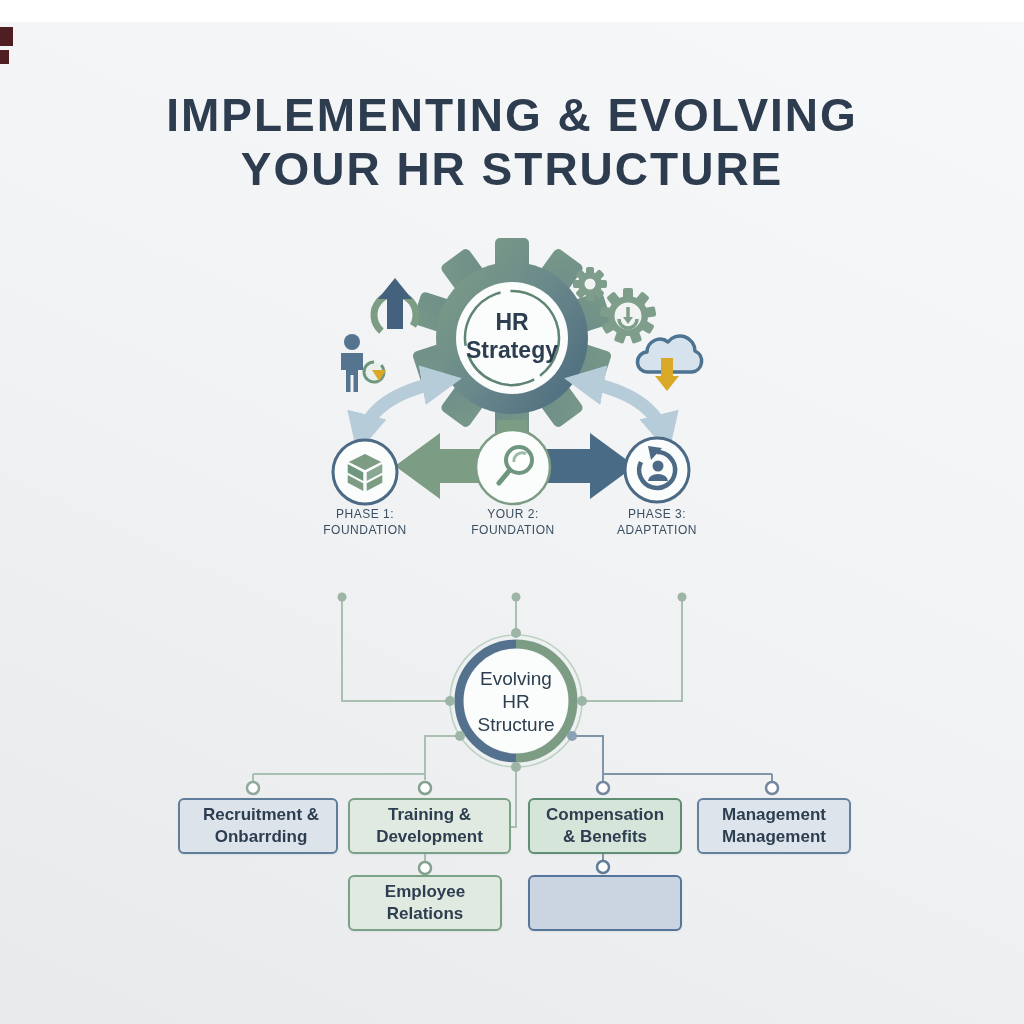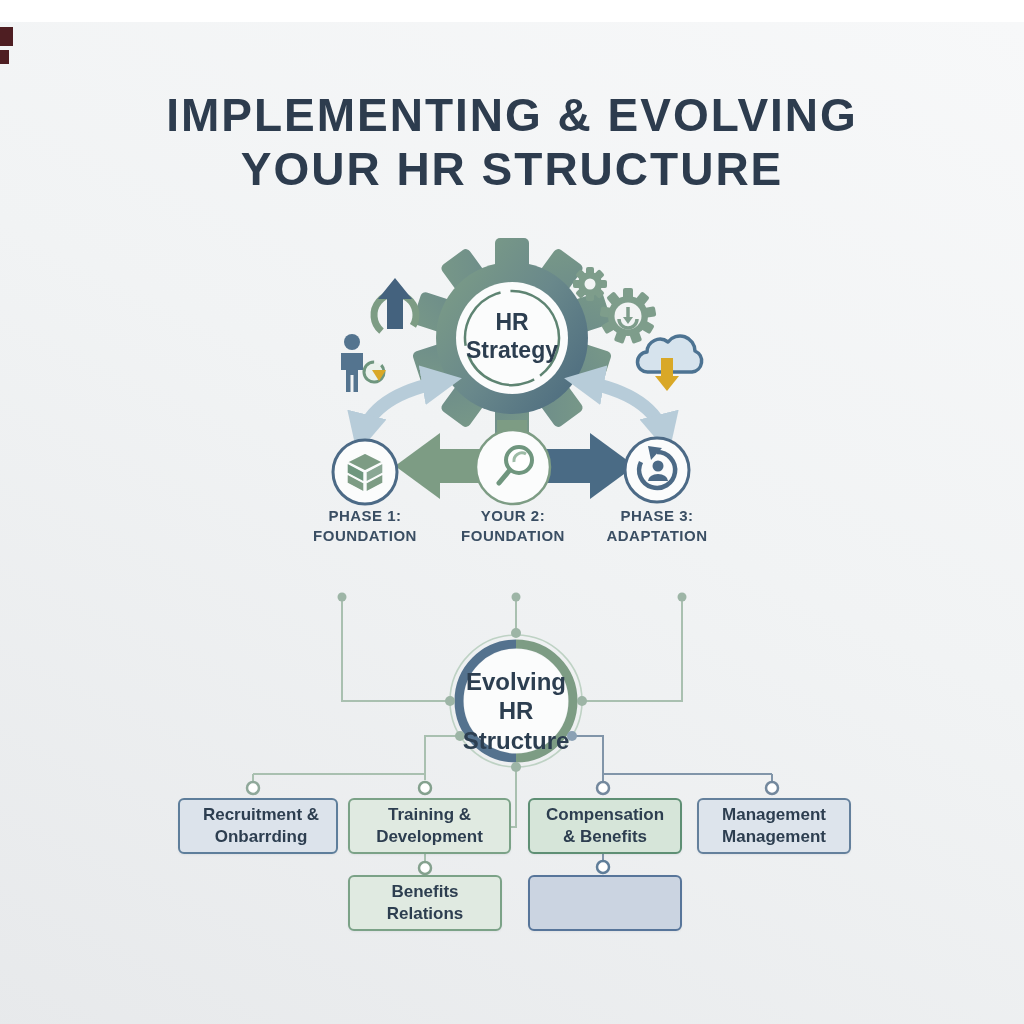--- a/index.html
+++ b/index.html
@@ -21,29 +21,29 @@
   .title .t2{font-size:46px;}
 
   .diagram-svg{position:absolute;left:0;top:0;}
 
   .hub-label{
     position:absolute;left:447px;top:287px;width:130px;text-align:center;
     color:#2c3e50;font-weight:bold;font-size:23px;line-height:1.2;
   }
   .phase-label{
     position:absolute;top:484px;width:170px;text-align:center;
-    color:#3a4e63;font-weight:bold;font-size:15px;letter-spacing:.5px;line-height:1.35;
+    color:#3a4e63;font-weight:normal;font-size:12px;letter-spacing:.5px;line-height:1.35;
   }
   .phase-label.p1{left:280px;}
   .phase-label.p2{left:428px;}
   .phase-label.p3{left:572px;}
 
   .center-node-label{
     position:absolute;left:446px;top:645px;width:140px;text-align:center;
-    color:#2c3e50;font-weight:bold;font-size:24px;line-height:1.22;
+    color:#2c3e50;font-weight:normal;font-size:19px;line-height:1.22;
   }
 
   .dept{
     position:absolute;height:52px;border-radius:6px;border:2.5px solid;
     display:flex;align-items:center;justify-content:center;text-align:center;
     color:#2d3e50;font-weight:bold;font-size:17px;line-height:1.3;
     box-shadow:0 1px 2px rgba(60,80,100,.08);
   }
   .dept.row1{top:776px;}
   .dept.row2{top:853px;}
@@ -267,21 +267,21 @@
   </div>
   <div class="dept row1 b3">
     <div><span>Compensation</span><br>
          <span>&amp; Benefits</span></div>
   </div>
   <div class="dept row1 b4">
     <div><span>Management</span><br>
          <span>Management</span></div>
   </div>
   <div class="dept row2 b5">
-    <div><span>Benefits</span><br>
+    <div><span>Employee</span><br>
          <span>Relations</span></div>
   </div>
   <div class="dept row2 b6">
     <div><span></span><br>
          <span></span></div>
   </div>
 
 </div>
 
 </body></html>

